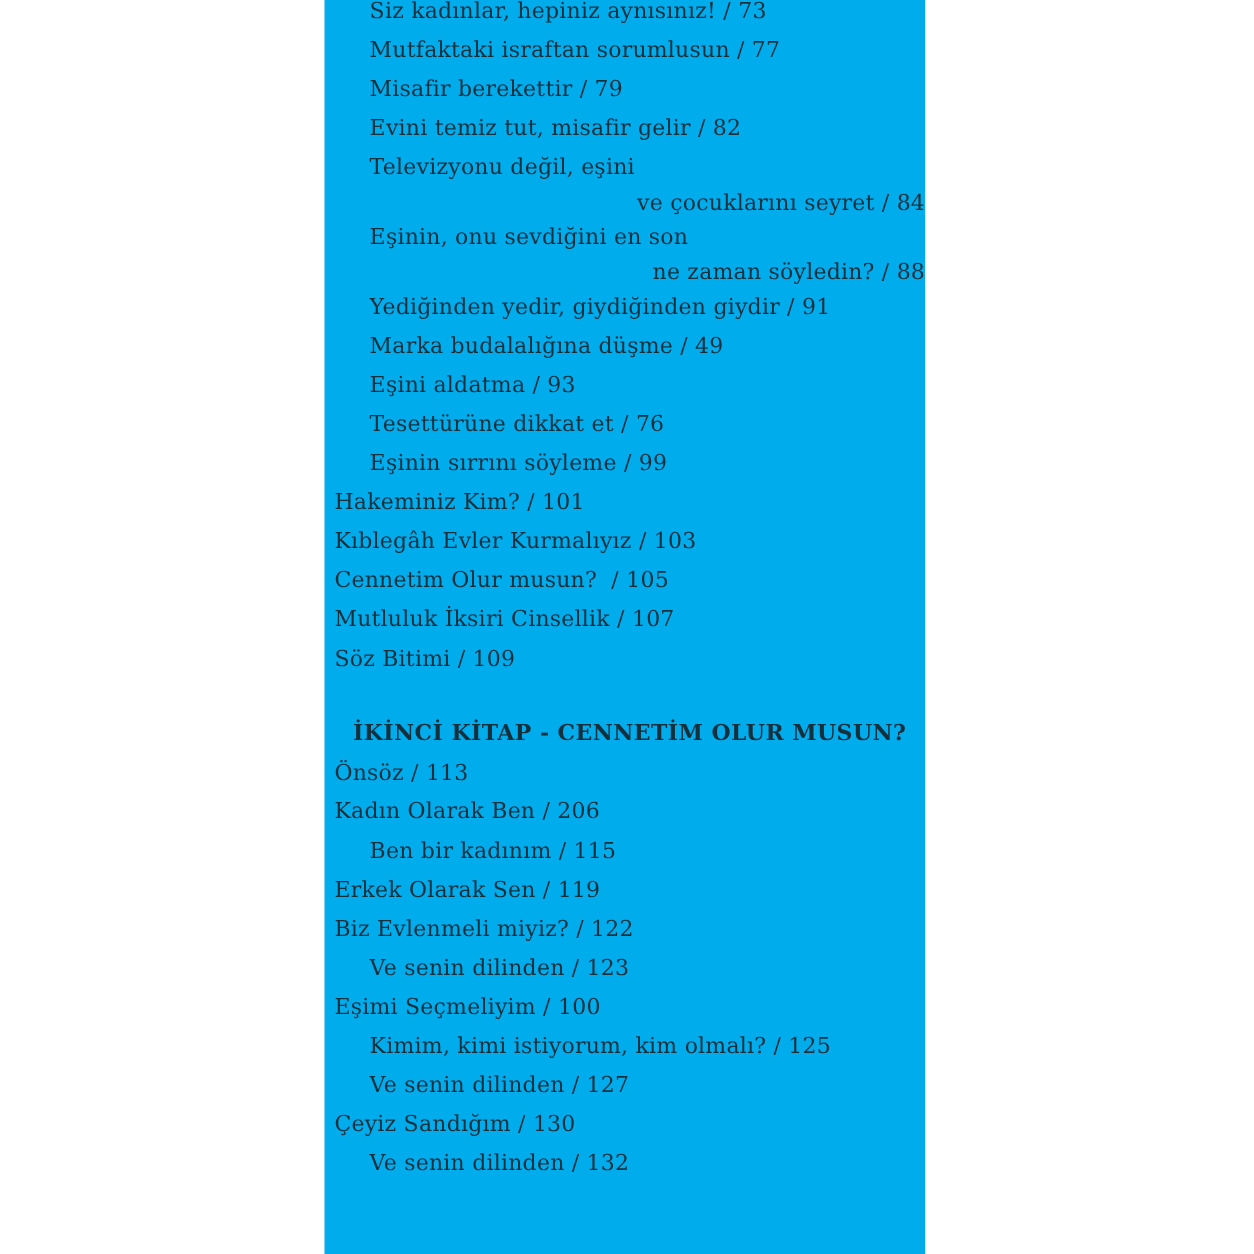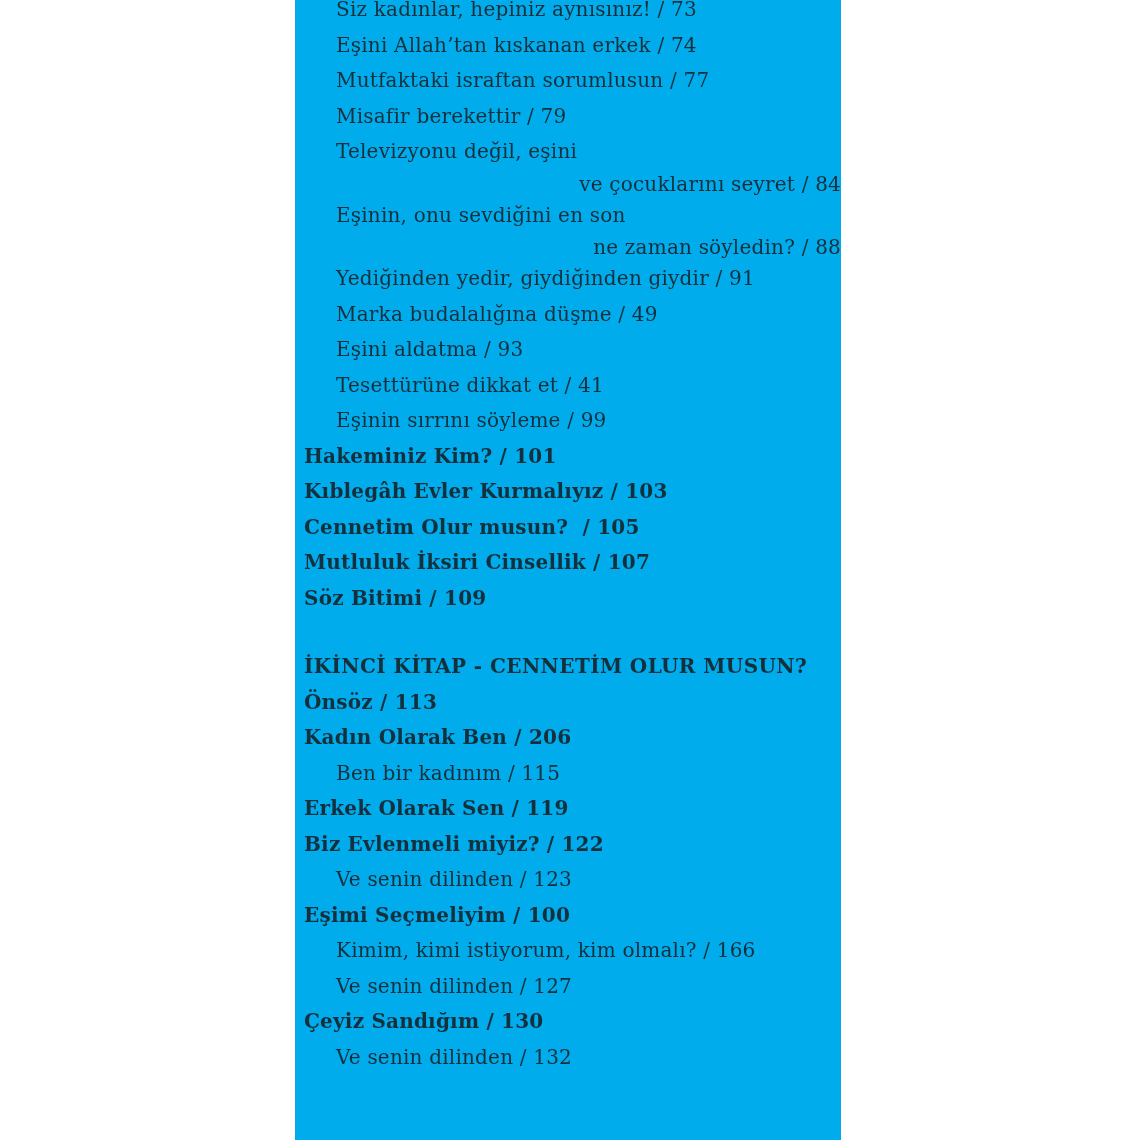--- a/index.html
+++ b/index.html
@@ -43,62 +43,63 @@
   }
   .entry .line.cont {
     line-height: 28px;
     text-align: right;
   }
   .entry.sub {
     padding-left: 41px;
   }
   .entry.chapter {
     padding-left: 9px;
-    font-weight: bold;
+    font-weight: normal;
   }
   .entry.part {
     padding-left: 9px;
     font-weight: bold;
   }
   .entry.part .line {
     letter-spacing: 0.4px;
+    text-align: center;
   }
   .entry.gap {
     margin-top: 33px;
   }
 </style>
 </head>
 <body>
 
 <div class="page" style="background: rgb(255, 255, 255);">
   <div class="panel" style="background: rgb(0, 172, 236);">
     <div class="toc" style="color: rgb(20, 48, 61);">
         <div class="entry sub"><span class="line">Siz kadınlar, hepiniz aynısınız! / 73</span></div>
-        <div class="entry sub"><span class="line">Eşini Allah’tan kıskanan erkek / 74</span></div>
         <div class="entry sub"><span class="line">Mutfaktaki israftan sorumlusun / 77</span></div>
         <div class="entry sub"><span class="line">Misafir berekettir / 79</span></div>
+        <div class="entry sub"><span class="line">Evini temiz tut, misafir gelir / 82</span></div>
         <div class="entry sub"><span class="line">Televizyonu değil, eşini</span><span class="line cont">ve çocuklarını seyret / 84</span></div>
         <div class="entry sub"><span class="line">Eşinin, onu sevdiğini en son</span><span class="line cont"> ne zaman söyledin? / 88</span></div>
         <div class="entry sub"><span class="line">Yediğinden yedir, giydiğinden giydir / 91</span></div>
         <div class="entry sub"><span class="line">Marka budalalığına düşme / 49</span></div>
         <div class="entry sub"><span class="line">Eşini aldatma / 93</span></div>
-        <div class="entry sub"><span class="line">Tesettürüne dikkat et / 41</span></div>
+        <div class="entry sub"><span class="line">Tesettürüne dikkat et / 76</span></div>
         <div class="entry sub"><span class="line">Eşinin sırrını söyleme / 99</span></div>
         <div class="entry chapter"><span class="line">Hakeminiz Kim? / 101</span></div>
         <div class="entry chapter"><span class="line">Kıblegâh Evler Kurmalıyız / 103</span></div>
         <div class="entry chapter"><span class="line">Cennetim Olur musun?  / 105</span></div>
         <div class="entry chapter"><span class="line">Mutluluk İksiri Cinsellik / 107</span></div>
         <div class="entry chapter"><span class="line">Söz Bitimi / 109</span></div>
         <div class="entry part gap"><span class="line">İKİNCİ KİTAP - CENNETİM OLUR MUSUN?</span></div>
         <div class="entry chapter"><span class="line">Önsöz / 113</span></div>
         <div class="entry chapter"><span class="line">Kadın Olarak Ben / 206</span></div>
         <div class="entry sub"><span class="line">Ben bir kadınım / 115</span></div>
         <div class="entry chapter"><span class="line">Erkek Olarak Sen / 119</span></div>
         <div class="entry chapter"><span class="line">Biz Evlenmeli miyiz? / 122</span></div>
         <div class="entry sub"><span class="line">Ve senin dilinden / 123</span></div>
         <div class="entry chapter"><span class="line">Eşimi Seçmeliyim / 100</span></div>
-        <div class="entry sub"><span class="line">Kimim, kimi istiyorum, kim olmalı? / 166</span></div>
+        <div class="entry sub"><span class="line">Kimim, kimi istiyorum, kim olmalı? / 125</span></div>
         <div class="entry sub"><span class="line">Ve senin dilinden / 127</span></div>
         <div class="entry chapter"><span class="line">Çeyiz Sandığım / 130</span></div>
         <div class="entry sub"><span class="line">Ve senin dilinden / 132</span></div>
       </div>
   </div>
 </div>
 
 </body></html>

